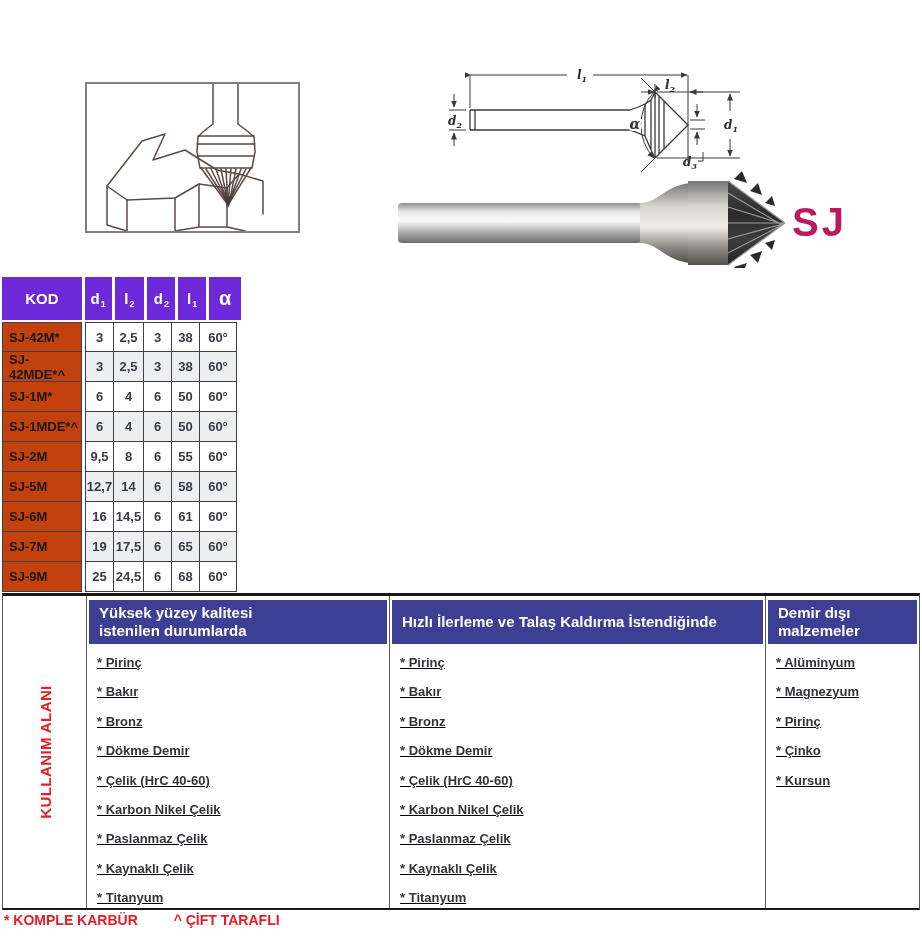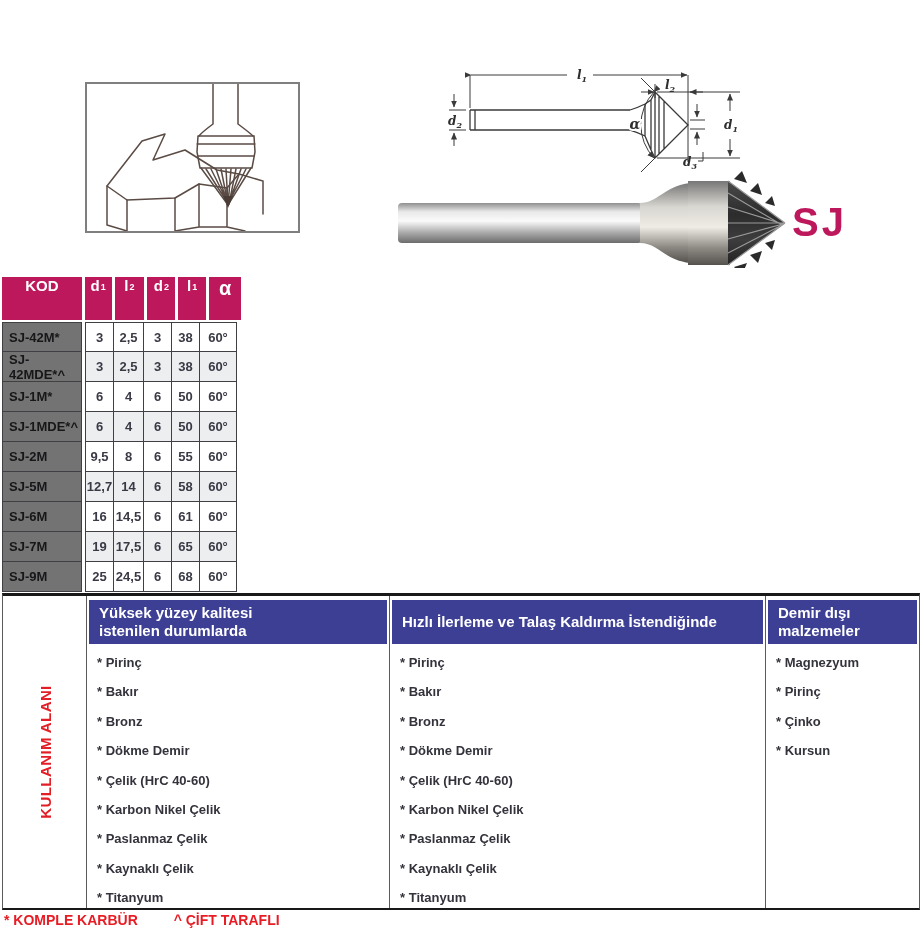--- a/index.html
+++ b/index.html
@@ -18,27 +18,27 @@
   .tech-diagram .sub{font-size:8px;}
 
   
   .product-photo{position:absolute;left:390px;top:163px;width:420px;height:105px;}
   .product-code{position:absolute;left:792px;top:200px;font-size:40px;font-weight:bold;
                 color:#be185d;letter-spacing:3px;}
 
   
   .spec-table{position:absolute;left:2px;top:277px;width:239px;}
   .spec-header{display:flex;gap:3px;margin-bottom:2px;}
-  .hc{background:#be185d;color:#fff;height:43px;display:flex;
+  .hc{background:#6d28d9;color:#fff;height:43px;display:flex;align-items:center;
       justify-content:center;font-weight:bold;font-size:15px;box-sizing:border-box;}
   .hc .sub{font-size:9px;transform:translateY(5px);margin-left:1px;}
   .c0{width:80px;} .c1{width:27px;} .c2{width:30px;} .c3{width:28px;}
   .c4{width:28px;} .c5{width:32px;font-size:20px;}
   .spec-row{display:flex;gap:3px;}
-  .code-cell{width:80px;height:30px;background:#737373;border:1px solid #3f3f44;border-top:0;
+  .code-cell{width:80px;height:30px;background:#c2410c;border:1px solid #3f3f44;border-top:0;
              box-sizing:border-box;display:flex;align-items:center;padding-left:6px;
              font-weight:bold;font-size:13px;color:#17171a;}
   .vals{display:flex;height:30px;border:1px solid #3f3f44;border-top:0;box-sizing:border-box;background:#fff;}
   .spec-row.first .code-cell,.spec-row.first .vals{border-top:1px solid #3f3f44;}
   .vcell{display:flex;align-items:center;justify-content:center;font-weight:bold;
          font-size:13px;color:#3a3a46;box-sizing:border-box;}
   .vcell + .vcell{border-left:1px solid #3f3f44;}
   .v0{width:27px;} .v1{width:30px;} .v2{width:28px;} .v3{width:28px;} .v4{width:37px;}
   .spec-row.alt .vcell{background:#eceef0;}
 
@@ -49,21 +49,21 @@
          display:flex;background:#fff;}
   .uside{width:83px;border-right:1px solid #5a5a5a;position:relative;flex:none;}
   .uside-label{position:absolute;left:50%;top:50%;transform:translate(-50%,-50%) rotate(-90deg);
                white-space:nowrap;color:#e21e26;font-weight:bold;font-size:15px;letter-spacing:.4px;}
   .ucol{border-right:1px solid #5a5a5a;box-sizing:border-box;flex:none;}
   .ucol.last{flex:1;border-right:0;}
   .w1{width:303px;} .w2{width:376px;}
   .uhead{margin:4px 2px 0 2px;background:#3d3f94;color:#fff;font-weight:bold;font-size:15px;
          line-height:18px;height:44px;display:flex;flex-direction:column;justify-content:center;
          padding:2px 10px;box-sizing:border-box;}
-  .uitems{padding:11px 10px 0 10px;}
+  .uitems{padding:11px 10px 0 10px;text-decoration:underline;}
   .uitem{height:29.4px;font-size:13px;font-weight:bold;color:#33333c;}
 
   
   .footnote{position:absolute;left:4px;top:912px;font-size:14px;font-weight:bold;color:#e81c24;}
   .footnote .fn2{margin-left:32px;}
 
   
   .ln{stroke:#3a3a3a;stroke-width:1;fill:none;}
   .ln2{stroke:#3a3a3a;stroke-width:1.3;fill:none;}
   .wp{stroke:#5a4b44;stroke-width:1.5;fill:#ffffff;stroke-linejoin:round;}
@@ -318,20 +318,21 @@
           <div class="uitem">* Kaynaklı Çelik</div>
           <div class="uitem">* Titanyum</div>
         </div>
     </div>
     <div class="ucol last">
       <div class="uhead">
         <span>Demir dışı</span>
         <span>malzemeler</span>
       </div>
       <div class="uitems">
+          <div class="uitem">* Alüminyum</div>
           <div class="uitem">* Magnezyum</div>
           <div class="uitem">* Pirinç</div>
           <div class="uitem">* Çinko</div>
           <div class="uitem">* Kursun</div>
         </div>
     </div>
   </div>
 
   <div class="footnote">
     <span class="fn1">* KOMPLE KARBÜR</span>

